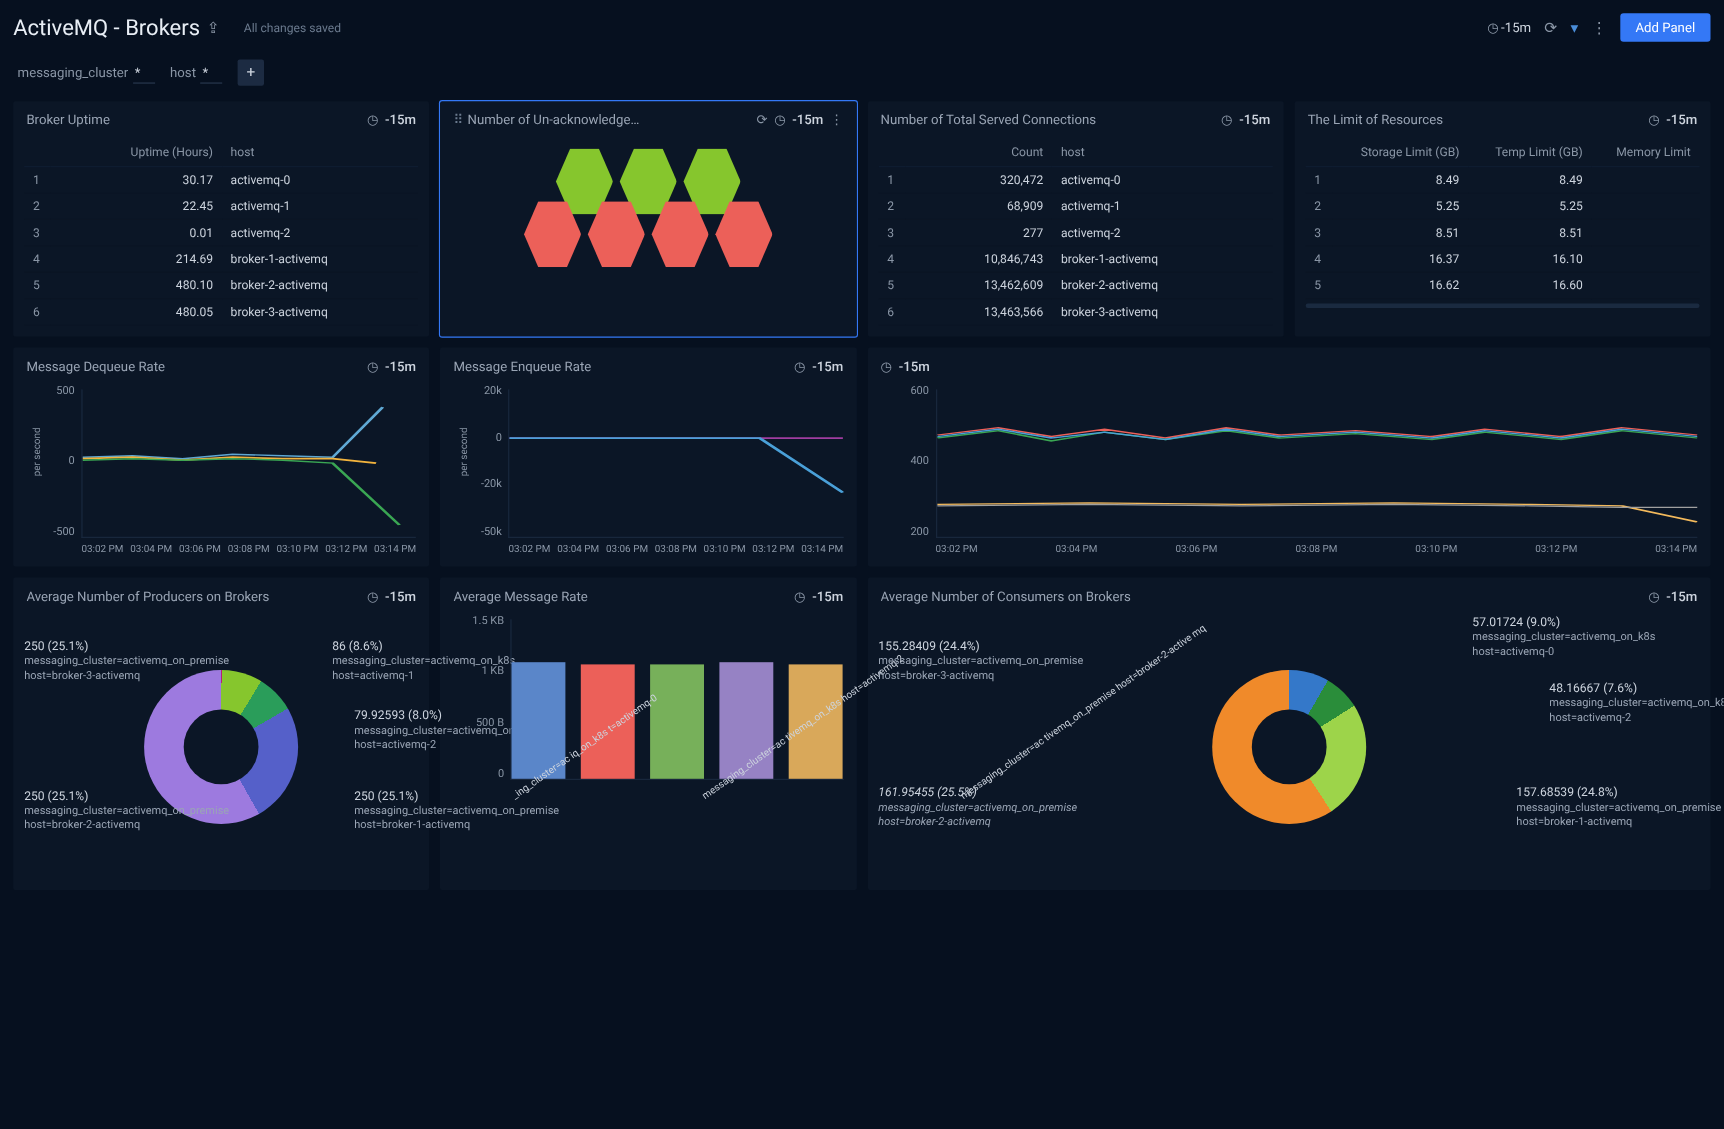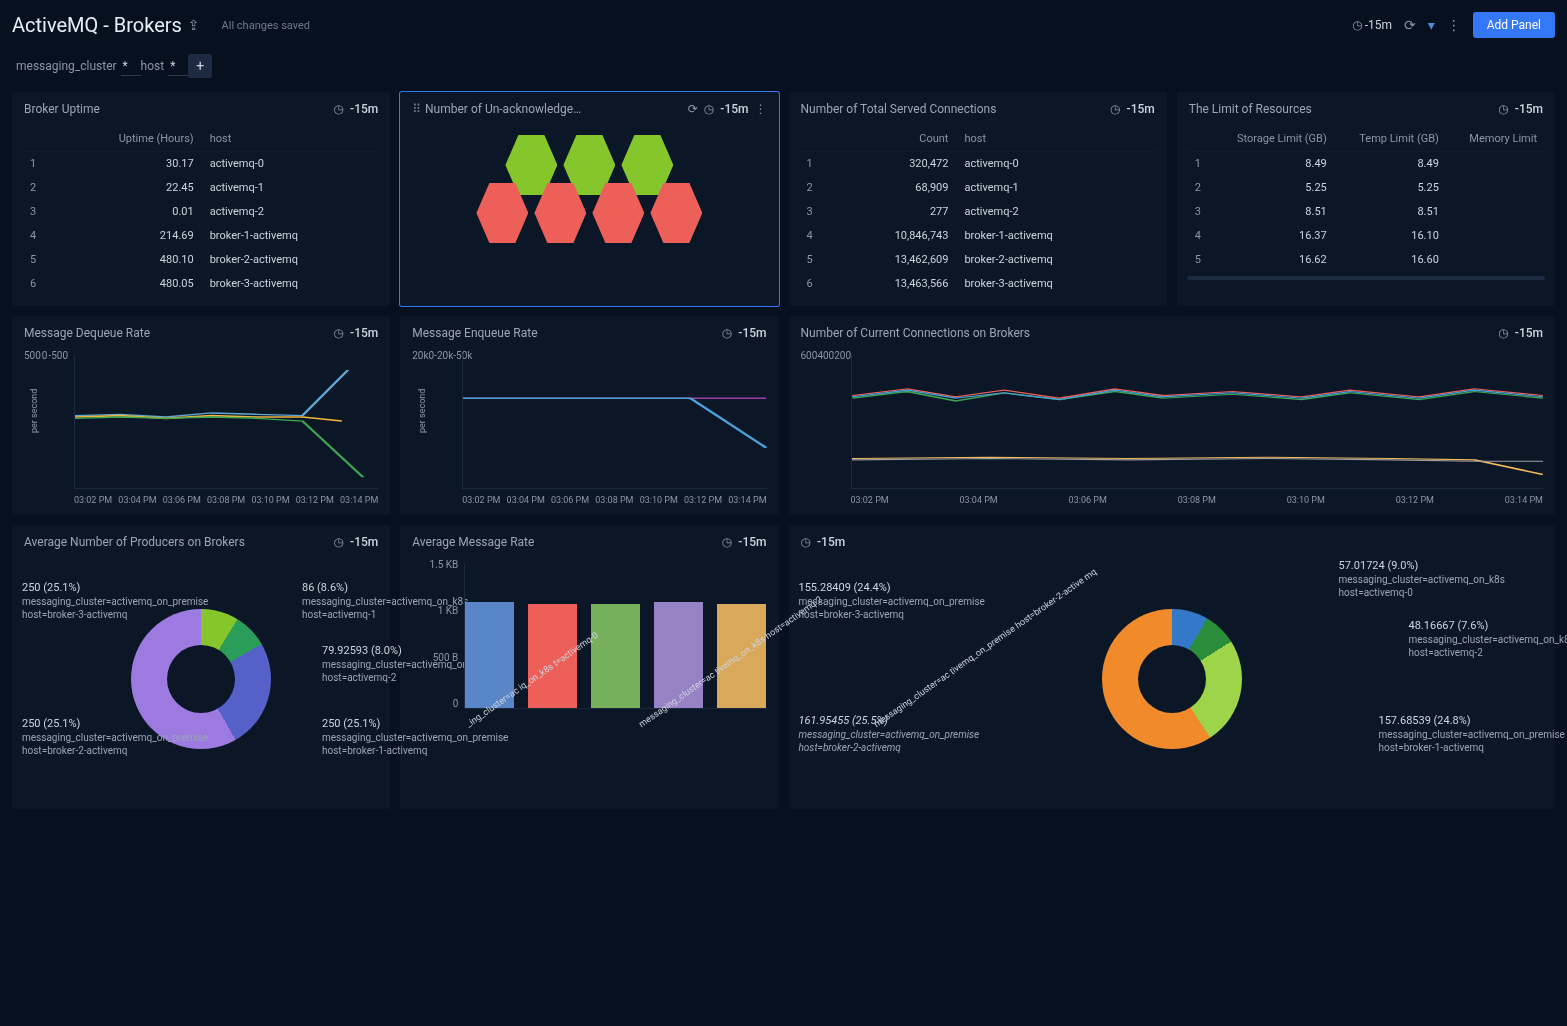--- a/index.html
+++ b/index.html
@@ -3,42 +3,42 @@
 <meta charset="utf-8">
 <style>
 *{box-sizing:border-box;margin:0;padding:0;font-family:-apple-system,BlinkMacSystemFont,"Segoe UI",Roboto,sans-serif}
 body{background:#06101f;color:#cdd4de;font-size:12px;padding:12px}
 .top{display:flex;align-items:center;margin-bottom:16px}
 .title{font-size:20px;color:#e8eef5;font-weight:400}
 .icon{display:inline-block;margin:0 6px}
 .saved{color:#6b7a8e;font-size:11px;margin-left:16px}
 .top-r{margin-left:auto;display:flex;align-items:center;gap:12px}
 .btn-primary{background:#3478f6;color:#fff;padding:6px 14px;border-radius:3px;border:none;font-size:12px;cursor:pointer}
-.filters{display:flex;align-items:center;margin-bottom:14px;padding:0 4px}
+.filters{display:flex;align-items:center;gap:14px;margin-bottom:14px;padding:0 4px}
 .filter{display:flex;align-items:baseline;gap:4px;color:#8a96a6;font-size:12px}
 .filter-val{color:#cdd4de;border-bottom:1px solid #2a3a52;padding:2px 10px 2px 2px;min-width:20px}
 .add-filter{background:#1c2b42;color:#cdd4de;width:24px;height:24px;display:flex;align-items:center;justify-content:center;border-radius:2px;font-size:14px;cursor:pointer}
 .grid{display:grid;grid-template-columns:repeat(4,1fr);gap:10px}
 .panel{background:#0b1626;border-radius:2px;display:flex;flex-direction:column;min-height:0}
 .panel.sel{box-shadow:0 0 0 1px #3478f6}
 .p-head{display:flex;align-items:center;padding:10px 12px;color:#8a96a6;font-size:12px}
 .p-title{color:#9aa5b5;flex:1;white-space:nowrap;overflow:hidden;text-overflow:ellipsis}
 .p-time{color:#cdd4de;font-size:12px;font-weight:500;margin-left:4px}
 .p-body{flex:1;padding:0 10px 10px;position:relative}
 table{width:100%;border-collapse:collapse;font-family:Menlo,Consolas,monospace;font-size:11px}
 th{text-align:left;color:#8a96a6;font-weight:400;padding:6px 8px;border-bottom:1px solid #0f1d32}
 th.num{text-align:right}
 td{padding:5px 8px;border-bottom:1px solid #0b1524;color:#cdd4de}
 td.idx{color:#8a96a6;width:24px}
 td.num{text-align:right}
 .hexes{display:flex;flex-direction:column;align-items:center;padding:8px 0}
 .hex-row{display:flex;gap:4px}
 .hex{width:52px;height:60px;clip-path:polygon(25% 0,75% 0,100% 50%,75% 100%,25% 100%,0 50%);margin:1px}
 .chart{position:relative;height:155px;padding:4px}
-.ylabels{position:absolute;left:2px;top:0;bottom:16px;width:44px;display:flex;flex-direction:row;justify-content:space-between;text-align:right;color:#8a96a6;font-size:10px}
+.ylabels{position:absolute;left:2px;top:0;bottom:16px;width:44px;display:flex;flex-direction:column;justify-content:space-between;text-align:right;color:#8a96a6;font-size:10px}
 .ylabel-txt{position:absolute;left:-10px;top:50%;transform:rotate(-90deg) translateX(50%);transform-origin:center;color:#8a96a6;font-size:9px;white-space:nowrap}
 .plot{position:absolute;left:52px;right:2px;top:4px;bottom:16px;border-left:1px solid #1a2a40;border-bottom:1px solid #1a2a40}
 .xlabels{position:absolute;left:52px;right:2px;bottom:0;display:flex;justify-content:space-between;color:#8a96a6;font-size:9px}
 svg.lines{width:100%;height:100%}
 .pie-panel{display:flex;align-items:center;justify-content:center;height:240px;position:relative}
 .pie-label{position:absolute;font-size:11px;color:#cdd4de;line-height:1.3;max-width:150px}
 .bars-panel{height:240px;position:relative}
 .bars-y{position:absolute;left:2px;top:0;bottom:90px;width:46px;display:flex;flex-direction:column;justify-content:space-between;text-align:right;color:#8a96a6;font-size:10px}
 .bars-plot{position:absolute;left:54px;right:2px;top:4px;bottom:90px;display:flex;align-items:flex-end;gap:14px;border-left:1px solid #1a2a40;border-bottom:1px solid #1a2a40}
 .bar{flex:1}
@@ -317,21 +317,20 @@
             <span>03:10 PM</span>
             <span>03:12 PM</span>
             <span>03:14 PM</span>
           </div>
   </div>
       </div>
 </div>
 
 <div class="panel" style="grid-column:span 2">
   <div class="p-head">
-        <span class="p-title">Number of Current Connections on Brokers</span>
         <span class="clock-ico"></span>
         <span class="p-time">-15m</span>
       </div>
   <div class="p-body">
         <div class="chart">
     <div class="ylabels" id="conn-y">
             <span>600</span>
             <span>400</span>
             <span>200</span>
           </div>
@@ -417,20 +416,21 @@
             <div class="bar-lbl">messaging_cluster=ac tivemq_on_premise host=broker-2-active mq</div>
             <div class="bar-lbl"> </div>
             <div class="bar-lbl"> </div>
           </div>
   </div>
       </div>
 </div>
 
 <div class="panel" style="grid-column:span 2">
   <div class="p-head">
+        <span class="p-title">Average Number of Consumers on Brokers</span>
         <span class="clock-ico"></span>
         <span class="p-time">-15m</span>
       </div>
   <div class="p-body">
         <div class="pie-panel" id="consumers-pie">
           <div style="width: 140px; height: 140px; border-radius: 50%; background: conic-gradient(rgb(244, 186, 92) -90deg, rgb(244, 186, 92) -2.16deg, rgb(52, 120, 201) -2.16deg, rgb(52, 120, 201) 30.24deg, rgb(42, 141, 58) 30.24deg, rgb(42, 141, 58) 57.6deg, rgb(157, 212, 74) 57.6deg, rgb(157, 212, 74) 146.88deg, rgb(240, 138, 42) 146.88deg, rgb(240, 138, 42) 238.68deg); position: relative;">
             <div style="position: absolute; inset: 36px; background: rgb(11, 22, 38); border-radius: 50%;"></div>
           </div>
           <div class="pie-label" style="left: 0px; top: 22px;">
             <div>155.28409 (24.4%)</div>

